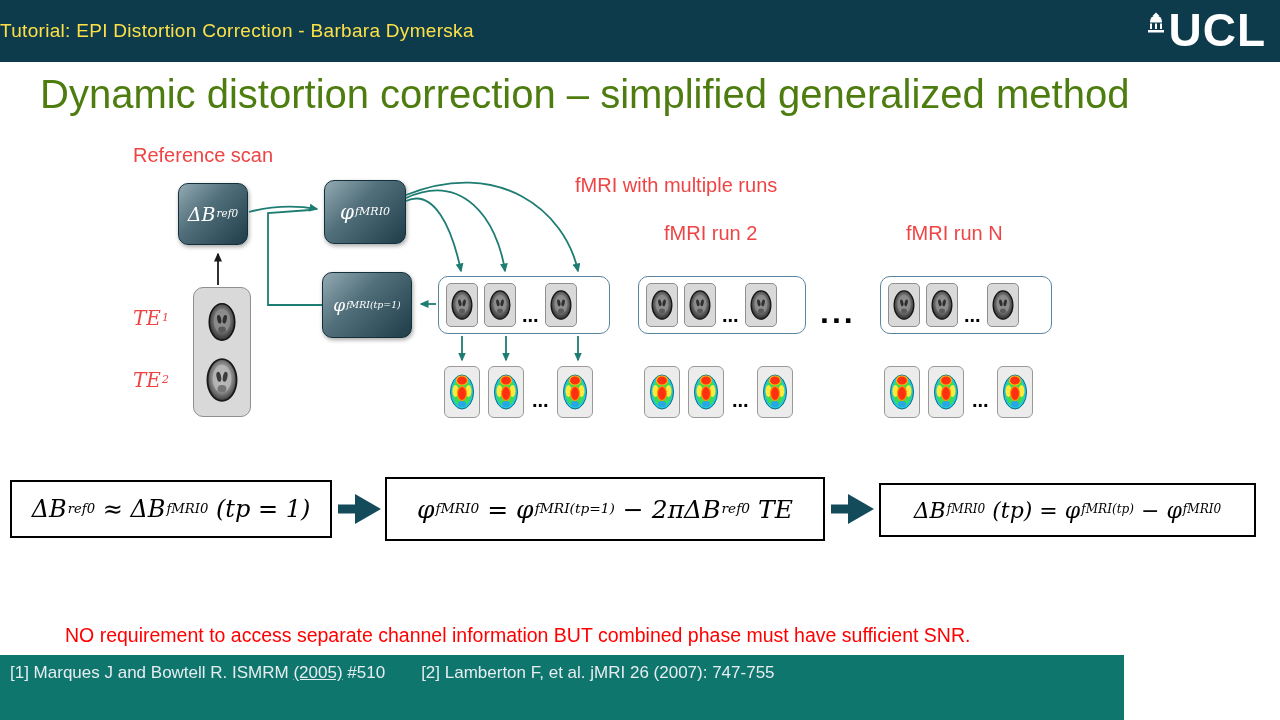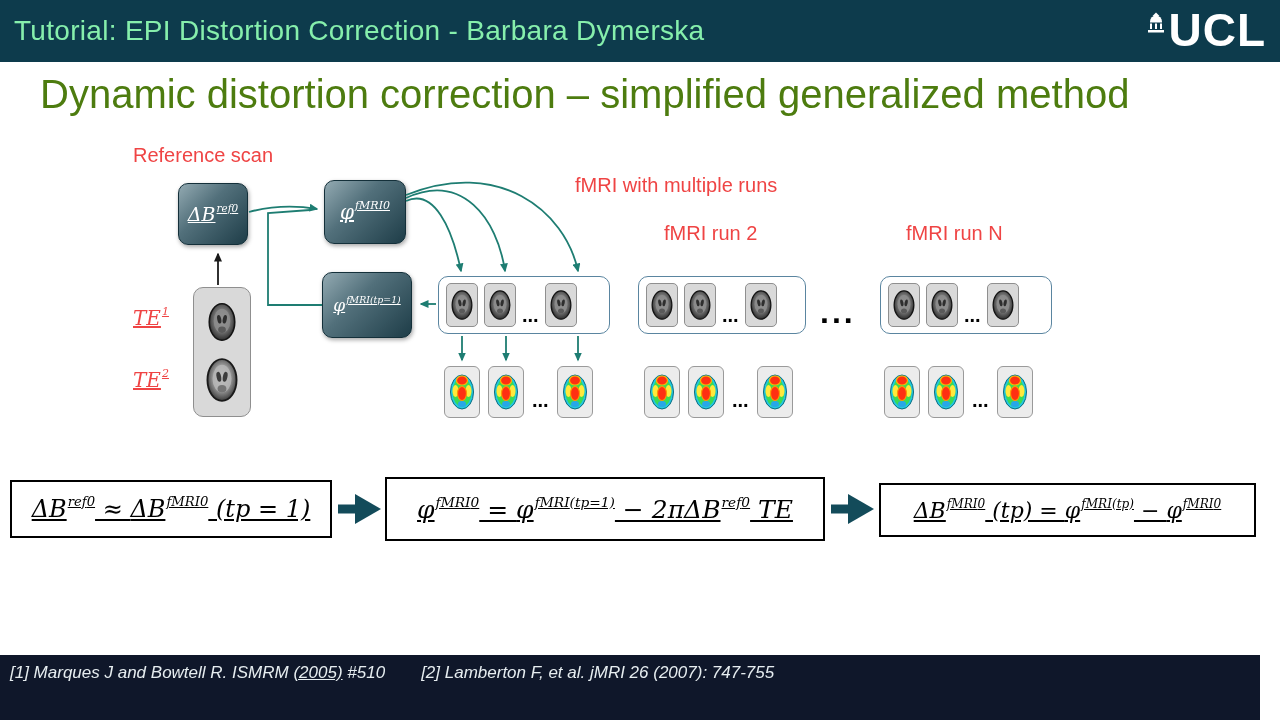--- a/index.html
+++ b/index.html
@@ -2,40 +2,40 @@
 <html><head>
 <meta charset="utf-8">
 <style>
   * { margin:0; padding:0; box-sizing:border-box; }
   html,body { width:1280px; height:720px; }
   body { font-family:"Liberation Sans", sans-serif; }
   .slide { position:relative; width:1280px; height:720px; background:#ffffff; overflow:hidden; }
 
   
   .header { position:absolute; top:0; left:0; width:1280px; height:62px; background:#0d3b4c; display:flex; align-items:center; }
-  .header-title { color:#86efac; font-size:28px; padding-left:14px; letter-spacing:0.3px; }
+  .header-title { color:#fde047; font-size:19px; letter-spacing:0.3px; }
   .logo { position:absolute; right:14px; top:4px; display:flex; align-items:flex-start; color:#ffffff; }
   .logo-icon { width:20px; height:22px; margin-top:8px; margin-right:2px; }
   .logo-text { font-size:46px; font-weight:bold; line-height:52px; letter-spacing:1px; }
 
   
   .slide-title { position:absolute; left:40px; top:72px; font-size:40px; color:#4d7c0f; }
 
   
   .label { position:absolute; color:#ef4444; font-size:20px; }
   #label-refscan { left:133px; top:144px; }
   #label-runs   { left:575px; top:174px; }
   #label-run2   { left:664px; top:222px; }
   #label-runN   { left:906px; top:222px; }
   #te1 { left:133px; top:306px; font-size:20px; }
   #te2 { left:133px; top:368px; font-size:20px; }
 
   
   .math { font-family:"DejaVu Serif", serif; font-style:italic; }
-  .mtok { display:inline-flex; align-items:flex-start;text-decoration:underline; }
+  .mtok { display:inline-flex; align-items:center; }
   .mbase { white-space:pre; }
   .mscripts { display:inline-flex; flex-direction:row; font-size:0.55em; line-height:1.12; margin-left:1px; }
   .msup, .msub { display:block; white-space:pre; }
 
   
   .node { position:absolute; border-radius:10px; color:#fff;
           background:linear-gradient(135deg,#93aab2 0%,#52707b 40%,#1e3d48 100%);
           border:1px solid #14303a; box-shadow:1px 2px 4px rgba(0,0,0,0.35);
           display:flex; align-items:center; justify-content:center; }
   #node-db0ref { left:178px; top:183px; width:70px; height:62px; font-size:19px; }
@@ -76,22 +76,22 @@
   #eq1 { left:10px;  top:480px; width:322px; height:58px; font-size:24px; }
   #eq2 { left:385px; top:477px; width:440px; height:64px; font-size:25px; }
   #eq3 { left:879px; top:483px; width:377px; height:54px; font-size:22px; }
 
   
   .note { position:absolute; left:65px; width:1160px; color:#ff0000; font-size:19.5px; line-height:1.38; }
   #note1 { top:557px; }
   #note2 { top:622px; }
 
   
-  .footer { position:absolute; left:0; top:655px; width:1260px; height:65px; background:#0f172a;
-            color:#e6edf0; font-style:italic; font-size:17px; padding:8px 0 0 10px; }
+  .footer { position:absolute; left:0; top:655px; width:1124px; height:65px; background:#0f766e;
+            color:#e6edf0; font-size:17px; padding:8px 0 0 10px; }
   .footer .fline { margin-bottom:5px; }
   .footer span { white-space:pre-wrap; }
   .ref-link { text-decoration:underline; }
   .gap1 { margin-left:36px; }
   .gap2 { margin-left:48px; }
 
   
   .arrows { position:absolute; left:0; top:0; width:1280px; height:720px; pointer-events:none; }
   .tl  { stroke:#1e7d72; stroke-width:1.8; fill:none; }
   .bl  { stroke:#1a1a1a; stroke-width:1.8; fill:none; }
@@ -389,20 +389,21 @@
       </span>
       <span class="mtok">
         <span class="mbase">φ</span>
         <span class="mscripts">
           <span class="msup">fMRI</span>
           <span class="msub">0</span>
         </span>
       </span>
     </div>
 
+  <div class="note" id="note2">NO requirement to access separate channel information BUT combined phase must have sufficient SNR.</div>
 
   <svg class="arrows" viewBox="0 0 1280 720">
     <defs>
       <marker id="ah" markerUnits="userSpaceOnUse" markerWidth="9" markerHeight="8" refX="7.5" refY="4" orient="auto">
         <path d="M0,0 L9,4 L0,8 Z" fill="#1e7d72"></path>
       </marker>
       <marker id="ahk" markerUnits="userSpaceOnUse" markerWidth="9" markerHeight="8" refX="7.5" refY="4" orient="auto">
         <path d="M0,0 L9,4 L0,8 Z" fill="#1a1a1a"></path>
       </marker>
       <marker id="ahbig" markerUnits="userSpaceOnUse" markerWidth="26" markerHeight="30" refX="1" refY="15" orient="auto">

